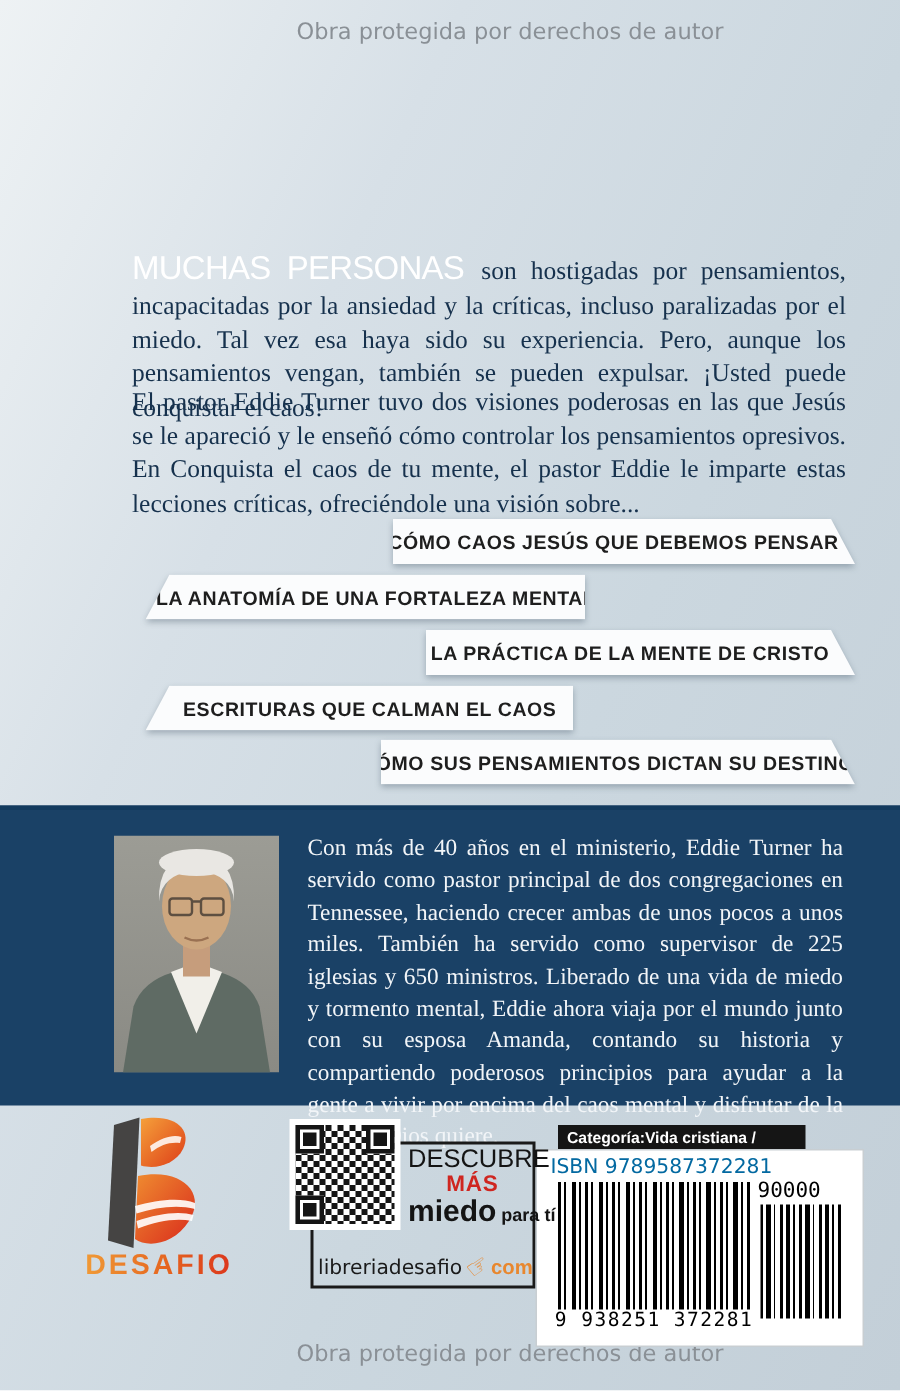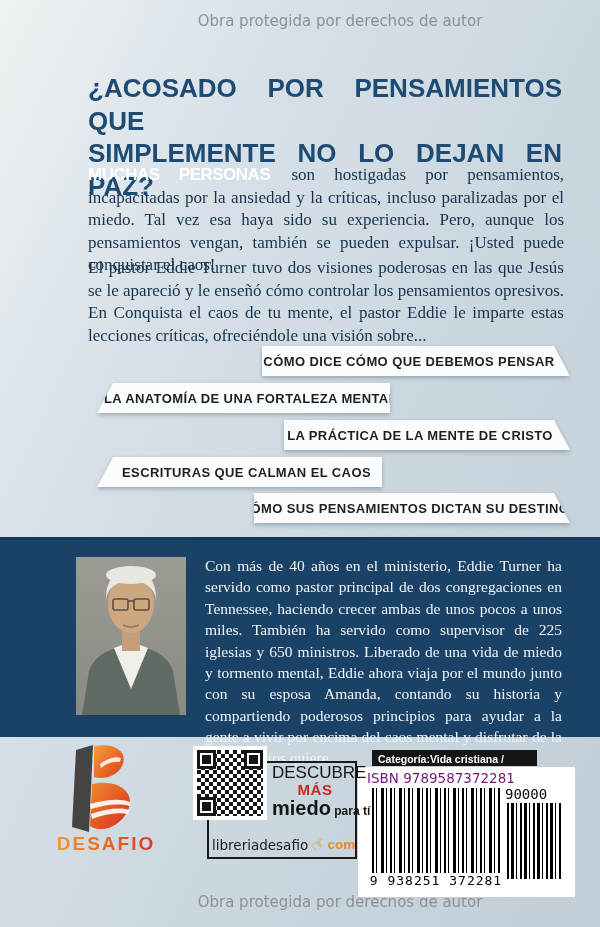--- a/index.html
+++ b/index.html
@@ -23,22 +23,22 @@
   .headline .hline{display:block; text-align:justify; text-align-last:justify;}
 
   .para{
     position:absolute; left:88px; width:476px; margin:0;
     font-family:"Liberation Serif",serif; color:#16314d;
     font-size:17px; line-height:1.33; text-align:justify;
   }
   .intro{top:164px;}
   .body2{top:257px;}
   .hl{
-    font-family:"Liberation Sans",sans-serif; font-weight:700; color:#ffffff;
-    font-size:17px; letter-spacing:-0.5px; font-stretch:condensed; padding-right:2px;
+    font-family:"Liberation Sans",sans-serif; font-weight:400; color:#ffffff;
+    font-size:22px; letter-spacing:-0.5px; font-stretch:condensed; padding-right:2px;
   }
 
   .rw{position:absolute; filter:drop-shadow(0 2px 2px rgba(50,70,85,.35));}
   .ribbon{
     height:30px; display:flex; align-items:center; justify-content:center;
     background:#fbfcfd; color:#1e1e1e; font-weight:700; font-size:13px;
     letter-spacing:.4px; white-space:nowrap; font-stretch:condensed;
   }
   .ribbon.fr{clip-path:polygon(0 0, calc(100% - 16px) 0, 100% 100%, 0 100%); padding-right:14px;}
   .ribbon.fl{clip-path:polygon(16px 0, 100% 0, 100% 100%, 0 100%); padding-left:14px;}
@@ -79,21 +79,21 @@
   .site-name{font-size:13.5px; color:#1a1a1a; font-family:"DejaVu Sans",sans-serif;}
   .hand{font-size:17px; color:#e8872e; margin:0 1px 0 3px; transform:rotate(-35deg); display:inline-block;}
   .site-tld{font-size:13.5px; font-weight:700; color:#e8872e;}
 
   .cat-strip{
     position:absolute; left:372px; top:750px; width:165px; height:18px; background:#151515;
     color:#ffffff; font-weight:700; font-size:10.5px; line-height:18px; padding-left:6px;
     box-sizing:border-box; z-index:2; white-space:nowrap;
   }
   .bc-box{position:absolute; left:358px; top:767px; width:217px; height:130px; background:#ffffff; z-index:2; box-shadow:0 0 0 1px #c8ced2;}
-  .isbn{position:absolute; left:9px; top:3px; font-size:13.5px; color:#701a75; font-family:"DejaVu Sans",sans-serif;}
+  .isbn{position:absolute; left:9px; top:3px; font-size:13.5px; color:#0369a1; font-family:"DejaVu Sans",sans-serif;}
   .ean-bars{
     position:absolute; left:14px; top:21px; width:128px; height:85px;
     background:repeating-linear-gradient(90deg,#000 0 2px,#fff 2px 4px,#000 4px 5px,#fff 5px 9px,#000 9px 12px,#fff 12px 14px,#000 14px 15px,#fff 15px 18px);
   }
   .ean-digits{
     position:absolute; left:2px; top:106px; width:152px; text-align:center;
     font-family:"DejaVu Sans Mono",monospace; font-size:13px; color:#000; letter-spacing:1px; white-space:nowrap;
   }
   .price-code{position:absolute; left:147px; top:19px; width:58px; text-align:left; font-family:"DejaVu Sans Mono",monospace; font-size:14px; color:#000;}
   .price-bars{
@@ -101,31 +101,27 @@
     background:repeating-linear-gradient(90deg,#000 0 2px,#fff 2px 4px,#000 4px 7px,#fff 7px 9px,#000 9px 10px,#fff 10px 13px);
   }
 </style>
 </head>
 <body>
 
 <div class="page">
 
   <div class="caption top">Obra protegida por derechos de autor</div>
 
-  <h1 class="headline">
-    <span class="hline">¿ACOSADO POR PENSAMIENTOS QUE</span>
-    <span class="hline">SIMPLEMENTE NO LO DEJAN EN PAZ?</span>
-  </h1>
 
   <p class="para intro"><span class="hl">MUCHAS PERSONAS</span> <span>son hostigadas por pensamientos, incapacitadas por la ansiedad y la críticas, incluso paralizadas por el miedo. Tal vez esa haya sido su experiencia. Pero, aunque los pensamientos vengan, también se pueden expulsar. ¡Usted puede conquistar el caos!</span></p>
 
   <p class="para body2">El pastor Eddie Turner tuvo dos visiones poderosas en las que Jesús se le apareció y le enseñó cómo controlar los pensamientos opresivos. En Conquista el caos de tu mente, el pastor Eddie le imparte estas lecciones críticas, ofreciéndole una visión sobre...</p>
 
   <div class="rw" style="left:262px; top:346px; width:308px;">
-    <div class="ribbon fr">CÓMO DICE CÓMO QUE DEBEMOS PENSAR</div>
+    <div class="ribbon fr">CÓMO CAOS JESÚS QUE DEBEMOS PENSAR</div>
   </div>
   <div class="rw" style="left:97px; top:383px; width:293px;">
     <div class="ribbon fl">LA ANATOMÍA DE UNA FORTALEZA MENTAL</div>
   </div>
   <div class="rw" style="left:284px; top:420px; width:286px;">
     <div class="ribbon fr">LA PRÁCTICA DE LA MENTE DE CRISTO</div>
   </div>
   <div class="rw" style="left:97px; top:457px; width:285px;">
     <div class="ribbon fl">ESCRITURAS QUE CALMAN EL CAOS</div>
   </div>

